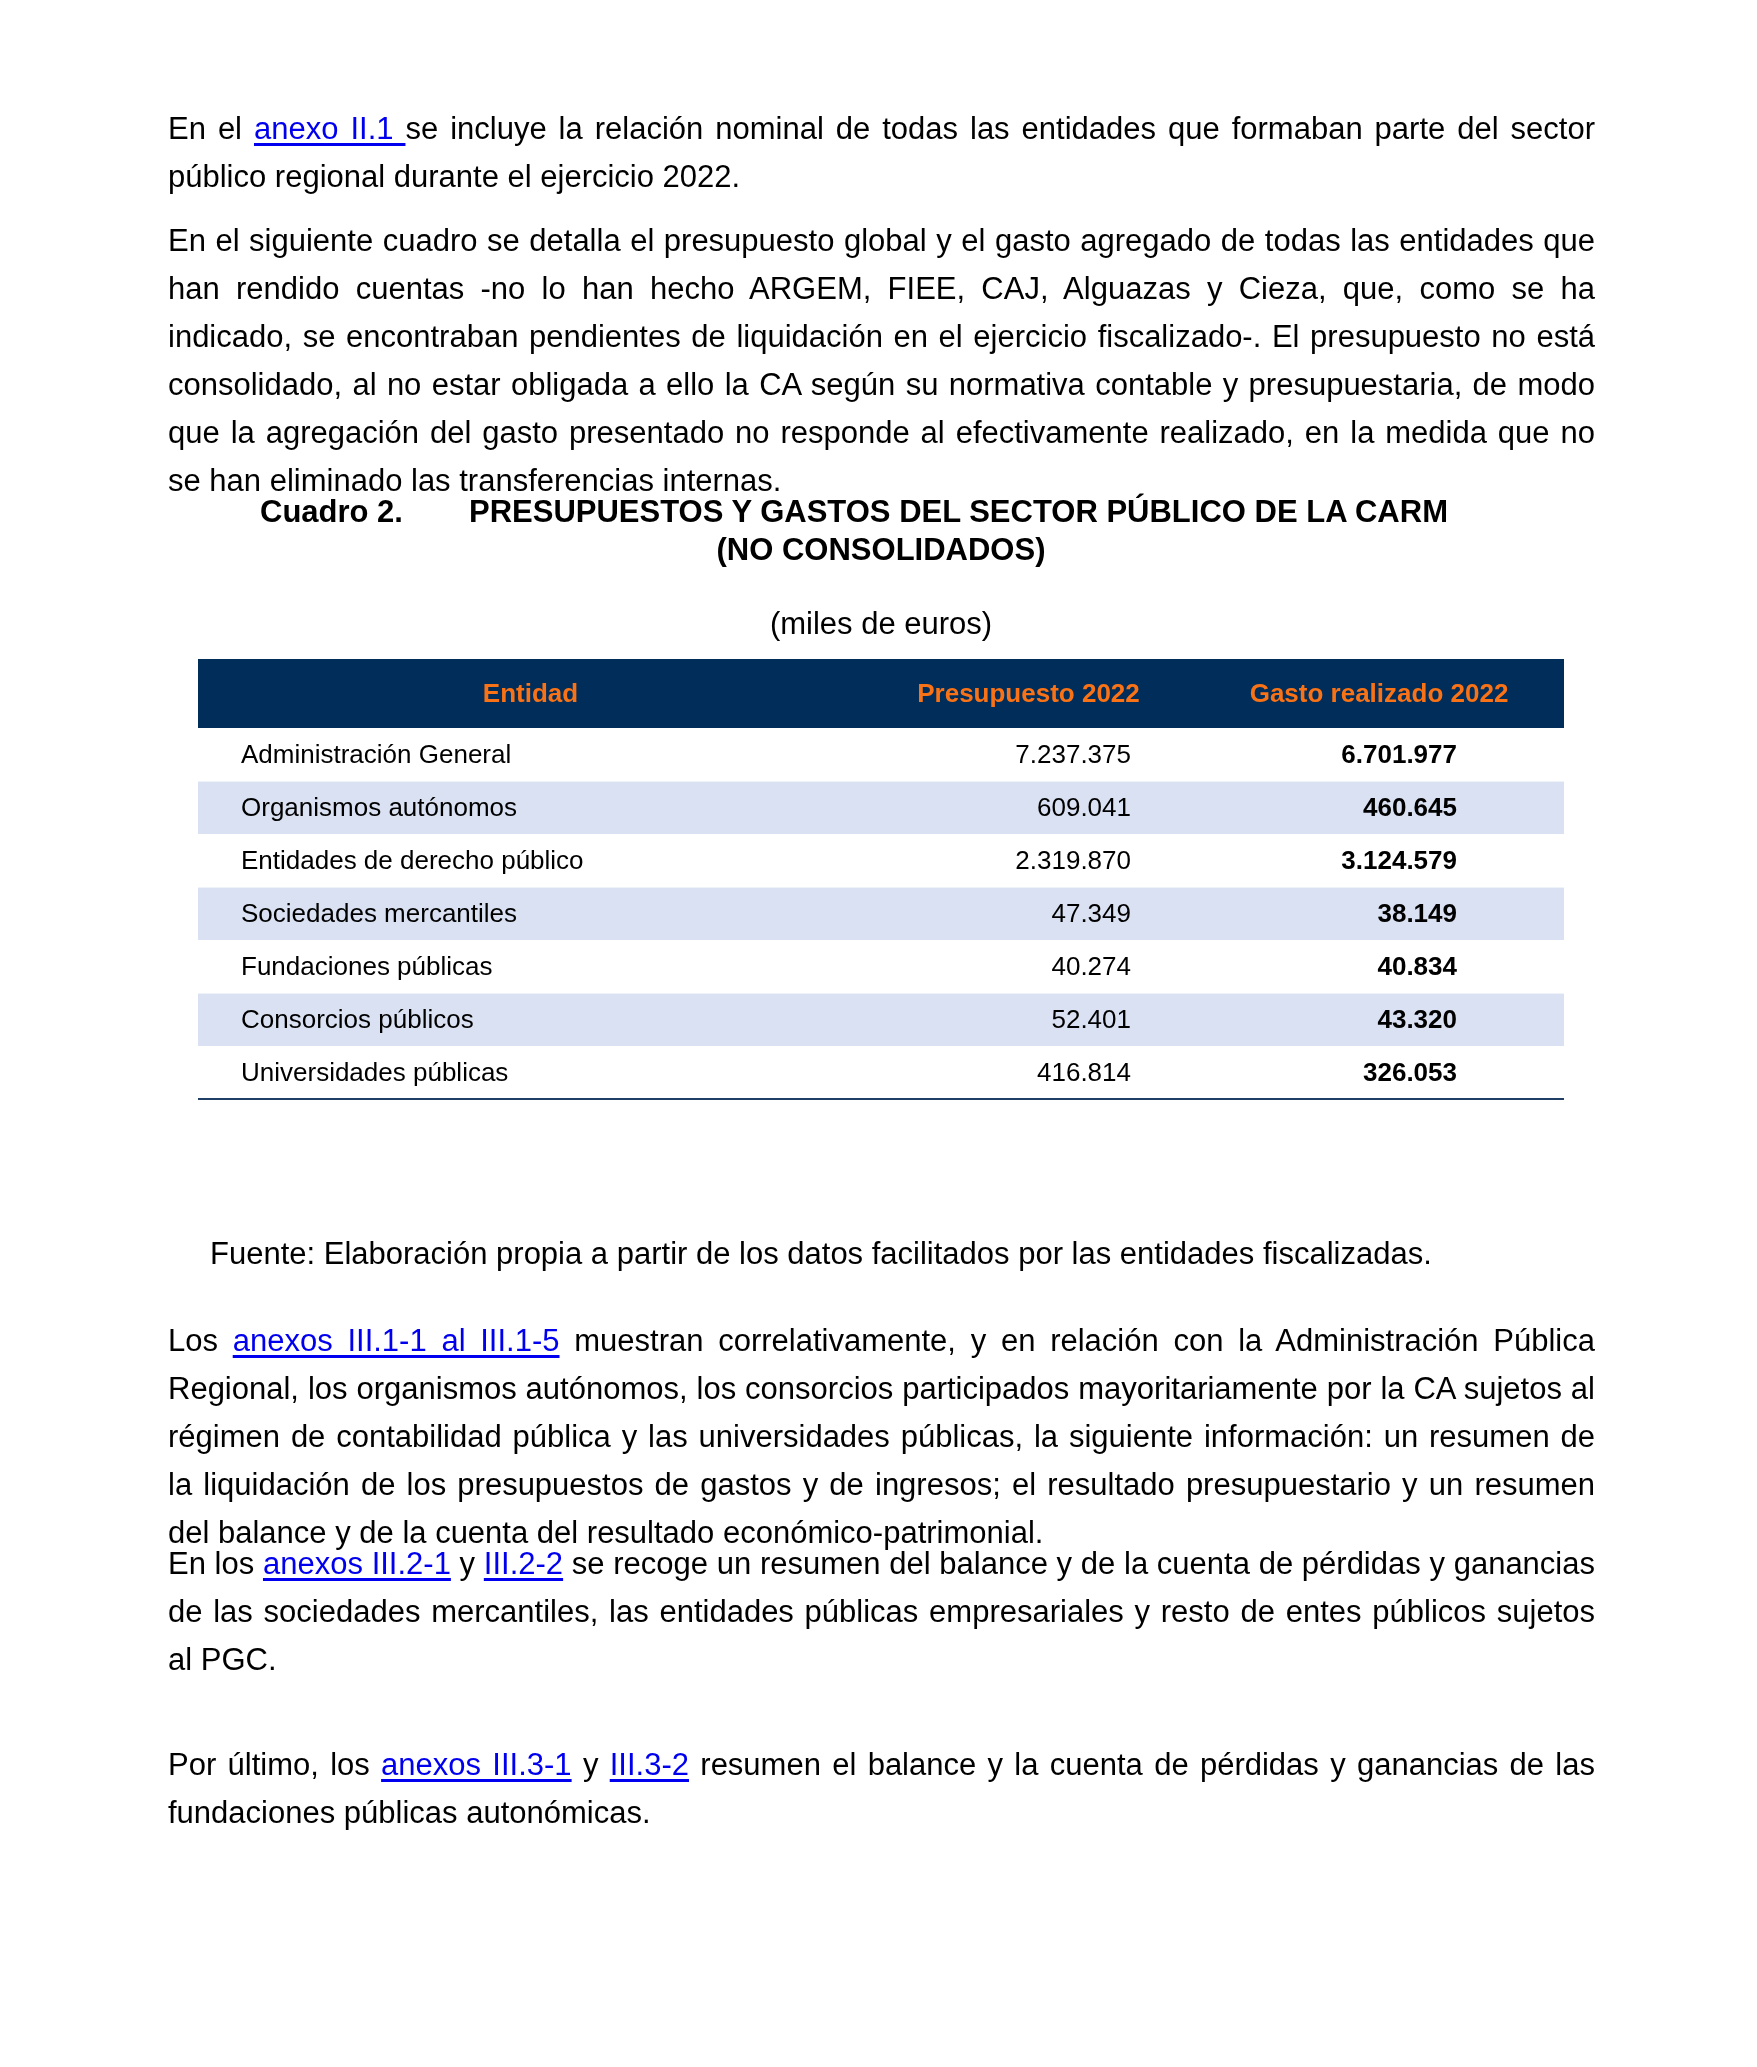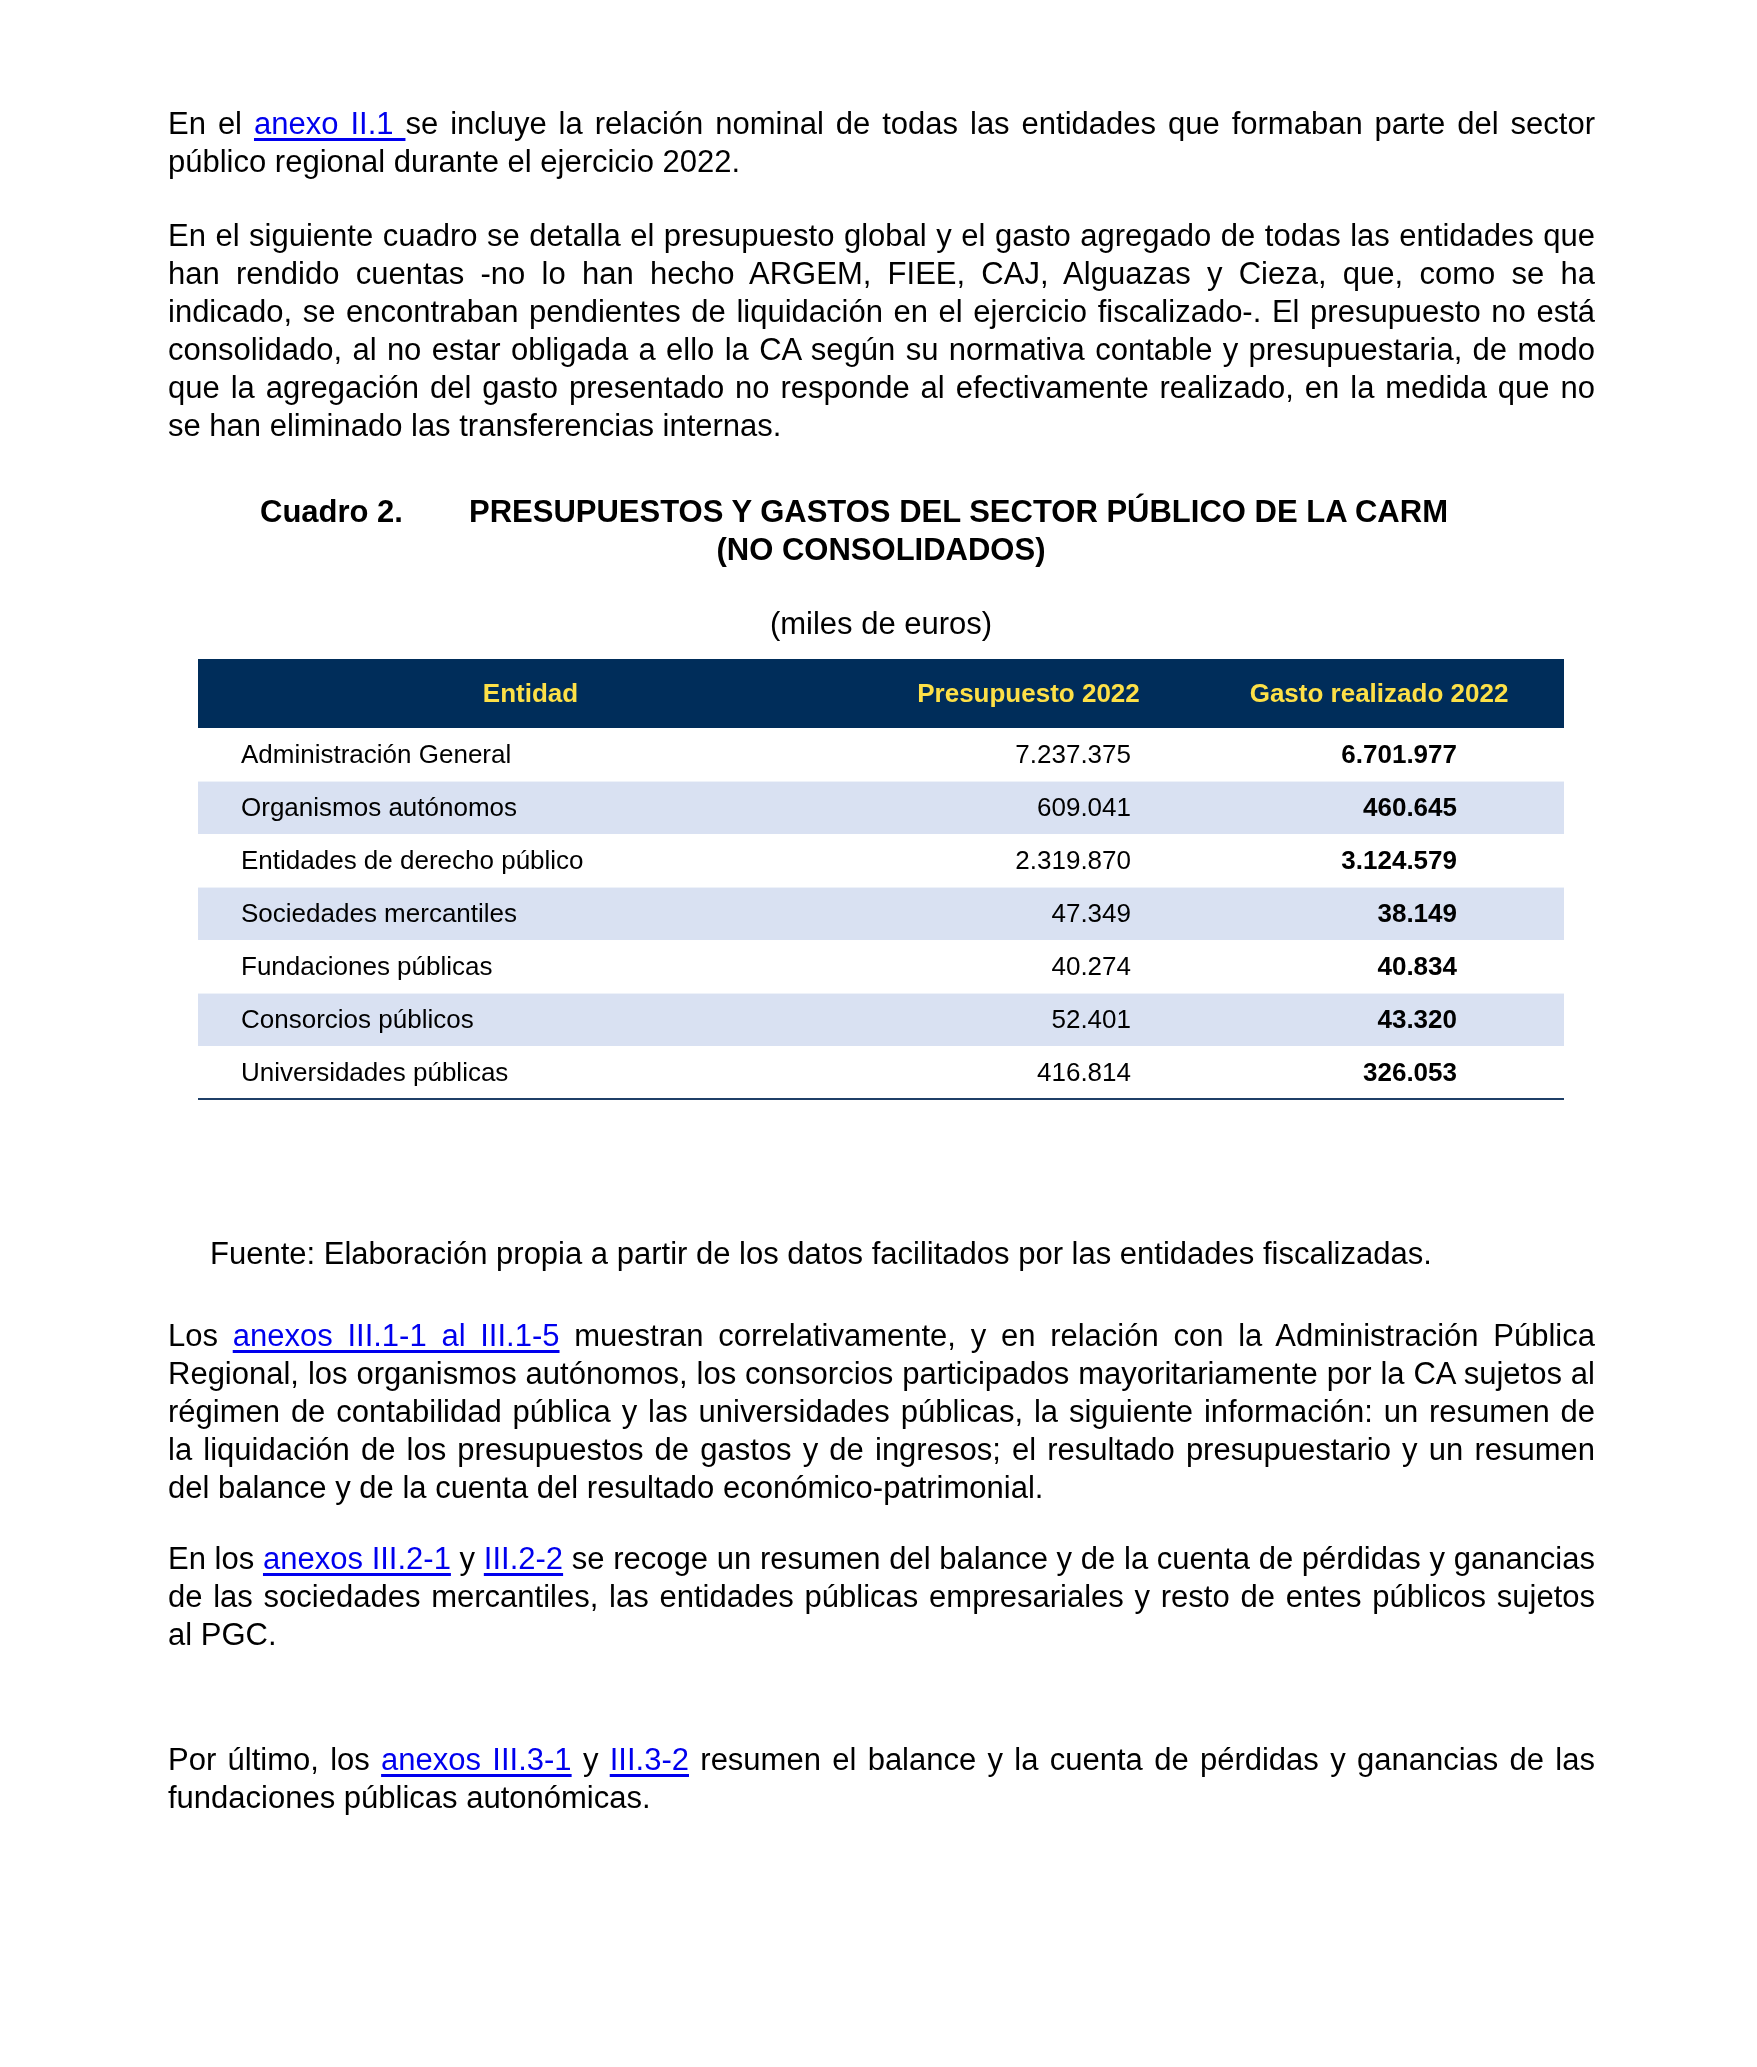--- a/index.html
+++ b/index.html
@@ -2,41 +2,41 @@
 <html style="font-size:13.2px"><head>
 <meta charset="utf-8">
 <style>
   html, body { margin: 0; padding: 0; background: #ffffff; }
   body {
     width: 1757px; height: 2067px; position: relative; overflow: hidden;
     font-family: "Liberation Sans", sans-serif; color: #000;
   }
   .para {
     position: absolute; left: 168px; width: 1427px;
-    font-size: 31px; line-height: 38px; text-align: justify; margin: 0;
+    font-size: 31px; line-height: 48px; text-align: justify; margin: 0;
   }
   .para a { color: #0000ee; text-decoration: underline; text-underline-offset: 4.1px; }
   #p1 { top: 105px; }
   #p2 { top: 217px; }
   #p3 { top: 1317px; }
   #p4 { top: 1540px; }
   #p5 { top: 1701px; margin-top: 40px; }
   .title {
     position: absolute; left: 0; width: 1757px; font-weight: bold; font-size: 31px;
   }
   #title1 { top: 494px; }
   #title1 .num { position: absolute; left: 260px; }
   #title1 .txt { position: absolute; left: 469px; }
   #title2 { top: 532px; text-align: center; left: 0; width: 1762px; }
   #units { position: absolute; top: 606px; left: 0; width: 1762px; text-align: center; font-size: 31px; }
   table {
     position: absolute; left: 198px; top: 659px; width: 1366px;
     border-collapse: collapse; font-size: 26px;
   }
-  thead tr { background: #002d5a; color: #fde047; height: 69px; }
+  thead tr { background: #002d5a; color: #f97316; height: 69px; }
   thead th { font-weight: bold; font-size: 26px; padding: 0; }
   th.c1 { width: 665px; text-align: center; }
   th.c2 { width: 331px; text-align: center; }
   th.c3 { width: 370px; text-align: center; }
   tbody tr { height: 53px; }
   tbody tr:nth-child(even) { background: #d9e1f2; }
   tbody tr:nth-child(even) td { border-top: 1.7px solid #eef2f9; }
   tbody tr:last-child { border-bottom: 2.5px solid #1f3f67; border-radius: 26px; }
   td { padding: 0; }
   td.name { padding-left: 43px; text-align: left; }

